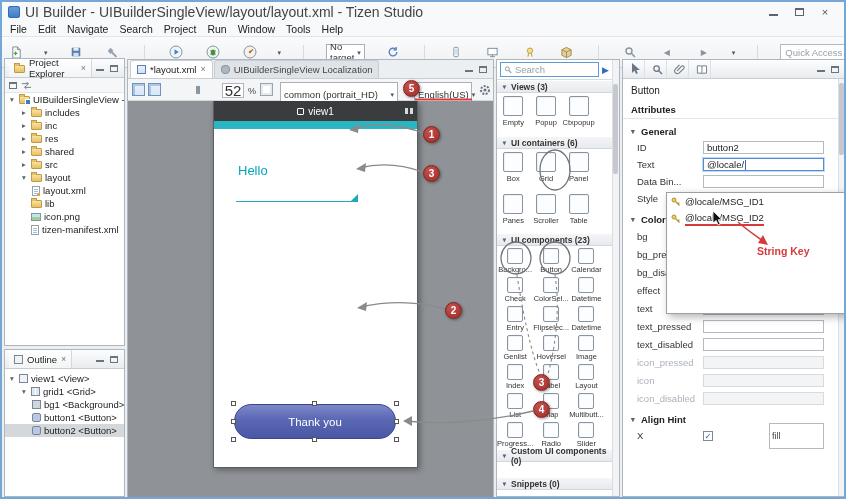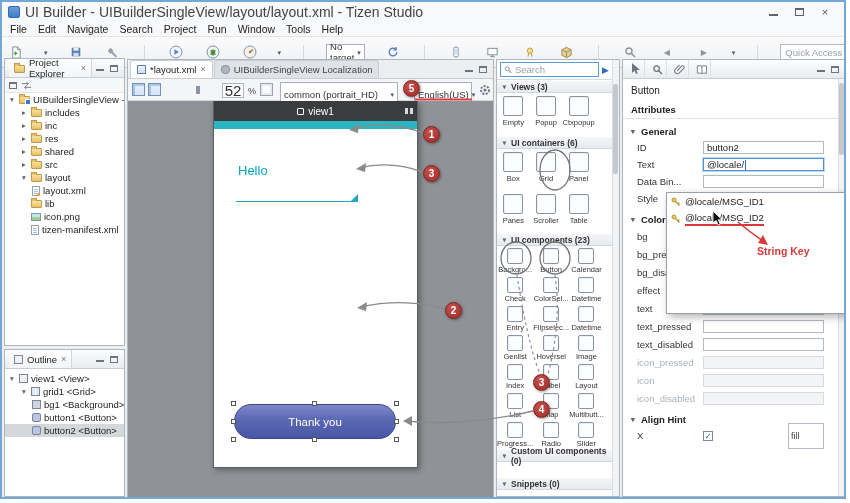--- a/index.html
+++ b/index.html
@@ -114,21 +114,21 @@
   .alabel{width:62px;flex:none;font-size:9.5px;color:#333;overflow:hidden;white-space:nowrap}
   .ainput{flex:1;height:13px;border:1px solid #b3bac2;background:#fff;font-size:9.5px;color:#222;display:flex;align-items:center;padding:0 3px;min-width:0}
   .ainput.focus{border-color:#4f8fd6;box-shadow:0 0 0 1px rgba(79,143,214,.35)}
   .caret{display:inline-block;width:1px;height:10px;background:#2f6bbf;margin-left:1px}
   .crows div.arow:nth-of-type(n+8) .alabel{color:#aab2bb}
   .crows div.arow:nth-of-type(n+8) .ainput{background:#f3f4f6;border-color:#d7dadf}
   .radio{width:9px;height:9px;border:1px solid #7f8994;border-radius:50%;background:#fff;flex:none}
   .radio.sel::after{content:"";display:block;width:5px;height:5px;margin:1px;border-radius:50%;background:#2f6bbf}
   .rlabel{font-size:9px;color:#333;margin-right:8px}
   .cb{width:10px;height:10px;border:1px solid #7f8994;background:#fff;color:#2f6bbf;font-size:8.5px;line-height:9px;text-align:center;flex:none}
-  .fillbox{margin-left:auto;width:36px;height:13px;border:1px solid #b3bac2;font-size:9px;color:#444;display:flex;align-items:center;padding:12px 2px;background:#fff}
+  .fillbox{margin-left:auto;width:55px;height:13px;border:1px solid #b3bac2;font-size:9px;color:#444;display:flex;align-items:center;padding:12px 2px;background:#fff}
   
   #flyout{position:absolute;left:664px;top:190px;width:182px;height:122px;background:#fff;border:1px solid #98a0a8;box-shadow:3px 3px 8px rgba(0,0,0,.3);z-index:40}
   .fopt{height:17px;display:flex;align-items:center;gap:4px;padding:0 4px;font-size:9.5px;color:#222}
   .redline{border-bottom:2px solid #d63a3a;padding-bottom:1px}
   .stringkey{position:absolute;left:90px;top:52px;color:#d63a3a;font-weight:bold;font-size:10.5px}
   .badge{position:absolute;width:17px;height:17px;border-radius:50%;background:radial-gradient(circle at 35% 30%,#c4514d,#a02c28);border:1px solid #7e211e;color:#fff;font-size:10px;font-weight:bold;display:flex;align-items:center;justify-content:center;z-index:55;box-shadow:1px 1px 3px rgba(0,0,0,.4)}
   #overlay{position:absolute;inset:0;z-index:50;pointer-events:none}
   #cursor{position:absolute;left:710px;top:209px;z-index:60}
 </style>
 </head>

